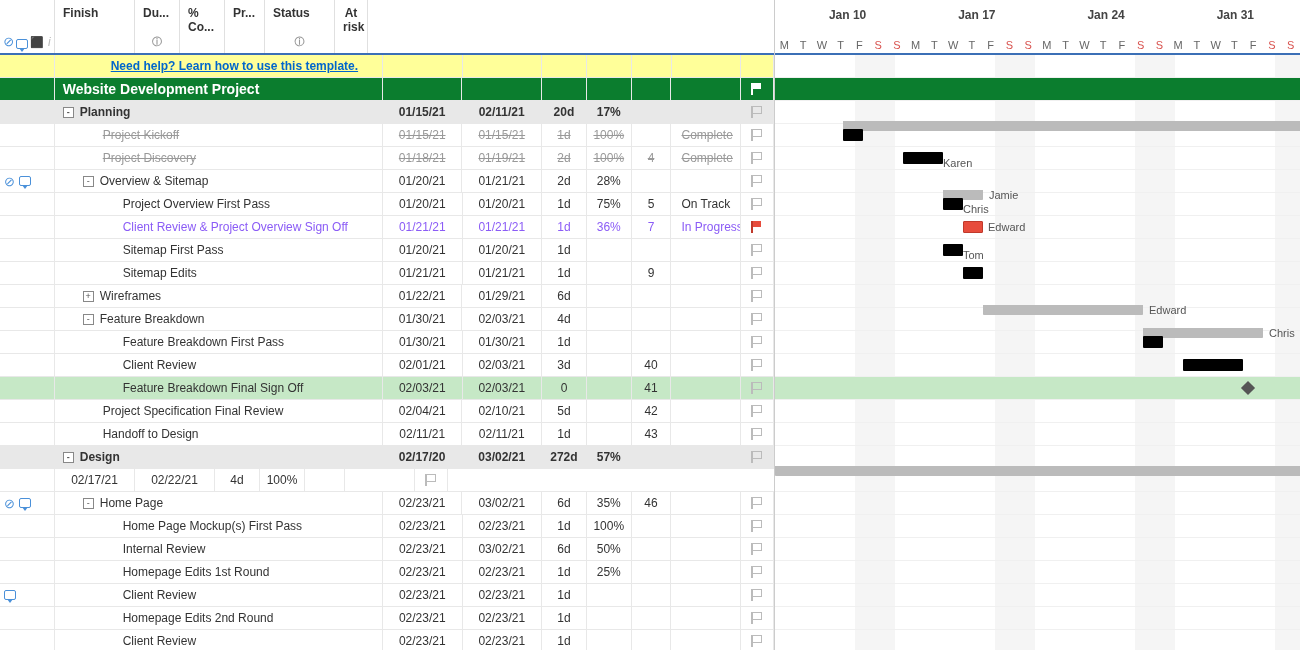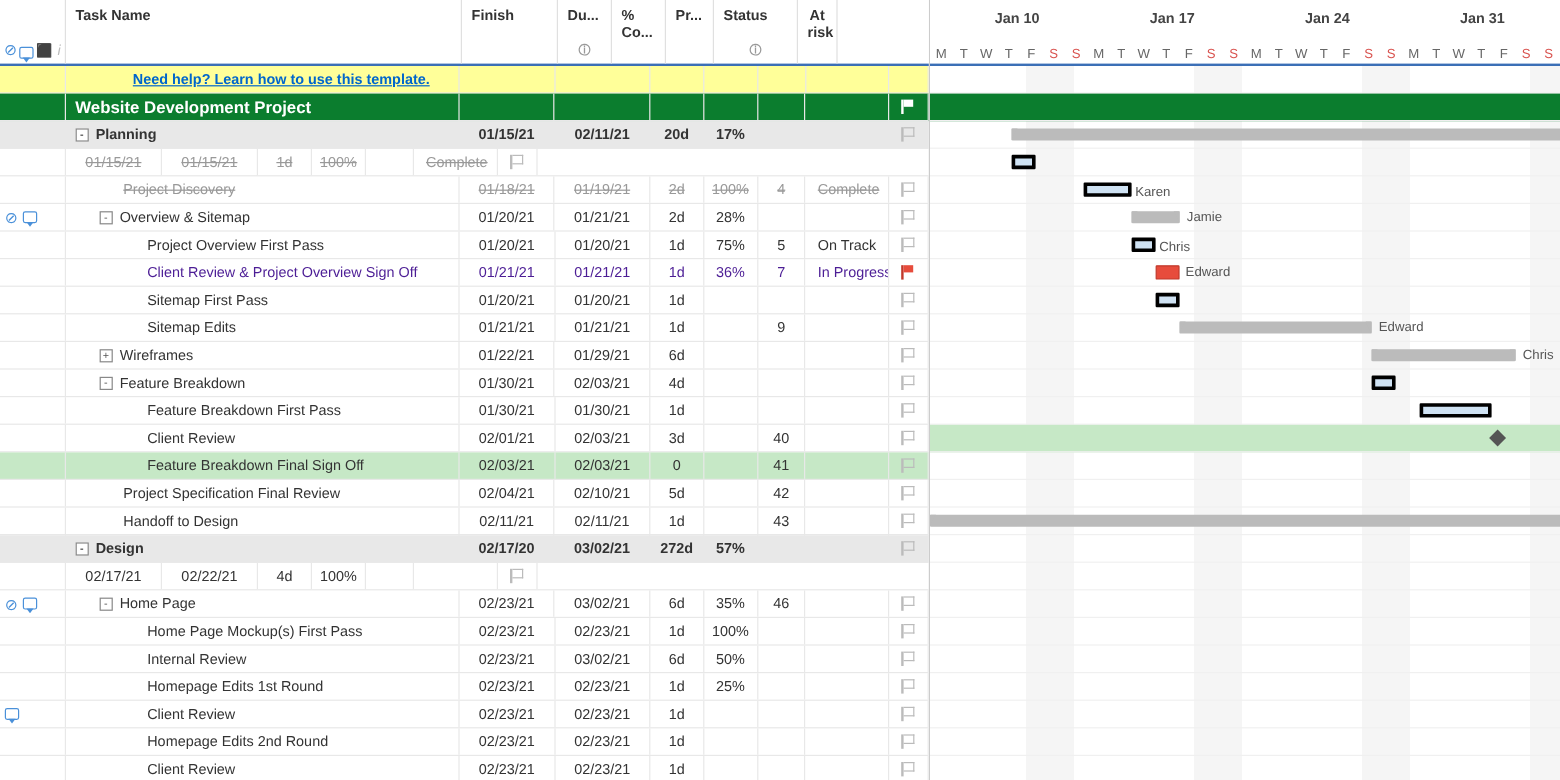--- a/index.html
+++ b/index.html
@@ -32,21 +32,21 @@
 
 .row.help { background: #ffff99; }
 .row.help .col-task a { color: #0066cc; font-weight: bold; text-decoration: underline; }
 .row.project { background: #0b7d2e; color: #fff; font-weight: bold; font-size: 14px; }
 .row.project .col-task { font-size: 14px; }
 .row.section { background: #e8e8e8; font-weight: bold; }
 .row.highlight { background: #c6e8c6; }
 .row.sub { }
 .row.completed { color: #999; }
 .row.completed .strike { text-decoration: line-through; }
-.row.red { color: #4c1d95; }
+.row.red { color: #8b5cf6; }
 
 .expander { display: inline-block; width: 11px; height: 11px; border: 1px solid #888; background: #fff; text-align: center; line-height: 9px; font-size: 9px; margin-right: 6px; cursor: pointer; color: #555; }
 .indent1 { padding-left: 28px !important; }
 .indent2 { padding-left: 48px !important; }
 .indent3 { padding-left: 68px !important; }
 
 .flag { width: 12px; height: 12px; display: inline-block; }
 .flag-outline { border-left: 2px solid #bbb; position: relative; }
 .flag-outline::after { content: ''; position: absolute; top: 0; left: 0; width: 8px; height: 6px; border: 1px solid #bbb; border-left: none; }
 .flag-white { border-left: 2px solid #fff; position: relative; }
@@ -63,42 +63,41 @@
 .week-labels { position: absolute; top: 8px; left: 0; right: 0; display: flex; }
 .week-label { font-weight: bold; font-size: 12px; color: #444; text-align: center; }
 .day-row { position: absolute; bottom: 2px; left: 0; right: 0; display: flex; }
 .day-cell { width: 20px; text-align: center; font-size: 11px; color: #666; }
 .day-cell.weekend { color: #d9534f; }
 
 .gantt-body { position: relative; height: calc(650px - 55px); }
 .gantt-row { height: 23px; border-bottom: 1px solid #f0f0f0; position: relative; }
 .weekend-bg { position: absolute; top: 0; bottom: 0; background: #f5f5f5; width: 40px; }
 .bar { position: absolute; height: 14px; top: 4px; border-radius: 1px; }
-.bar.section-bar { background: #bbb; height: 10px; top: 6px; }
+.bar.section-bar { background: #bbb; height: 10px; top: 20px; }
 .bar.section-bar::before, .bar.section-bar::after { content: ''; position: absolute; top: 0; width: 0; height: 0; border-top: 10px solid #bbb; }
 .bar.section-bar::before { left: 0; border-right: 5px solid transparent; }
 .bar.section-bar::after { right: 0; border-left: 5px solid transparent; }
-.bar.task-bar { background: #cfe2f3; border: 3px solid #000000; height: 12px; top: 5px; }
+.bar.task-bar { background: #cfe2f3; border: 6px solid #000000; height: 12px; top: 5px; }
 .bar.red-bar { background: #e74c3c; border: 1px solid #c0392b; }
 .bar-label { position: absolute; left: 100%; margin-left: 6px; top: -1px; font-size: 11px; color: #555; white-space: nowrap; }
 .milestone { position: absolute; width: 10px; height: 10px; background: #555; transform: rotate(45deg); top: 6px; }
 </style>
 </head>
 <body>
 
 <div class="container">
   <div class="left-panel">
     <div class="header-row">
       <div class="indicator-col">
         <span class="attach-icon">⊘</span>
         <span class="comment-icon"></span>
         <span style="color:#bbb;font-size:11px">⬛</span>
         <span style="color:#bbb;font-style:italic;margin-left:2px">i</span>
       </div>
-      <div class="col-header col-task">Task Name</div>
       <div class="col-header col-finish">Finish</div>
       <div class="col-header col-dur">
           <span>Du...</span>
           <span class="info">ⓘ</span>
         </div>
       <div class="col-header col-pct">% Co...</div>
       <div class="col-header col-pred">Pr...</div>
       <div class="col-header col-status">
           <span>Status</span>
           <span class="info">ⓘ</span>
@@ -157,20 +156,23 @@
             <span>17%</span>
           </div>
           <div class="col-pred"></div>
           <div class="col-status"></div>
           <div class="col-risk">
             <span class="flag flag-outline"></span>
           </div>
         </div>
         <div class="row completed">
           <div class="indicator-col"></div>
+          <div class="col-task indent2">
+            <span class="strike">Project Kickoff</span>
+          </div>
           <div class="col-start">
             <span class="strike">01/15/21</span>
           </div>
           <div class="col-finish">
             <span class="strike">01/15/21</span>
           </div>
           <div class="col-dur">
             <span class="strike">1d</span>
           </div>
           <div class="col-pct">
@@ -768,20 +770,25 @@
           <div class="bar task-bar" style="left: 168px; width: 20px;">
             <span class="bar-label">Chris</span>
           </div>
         </div>
         <div class="gantt-row">
           <div class="bar task-bar red-bar" style="left: 188px; width: 20px;">
             <span class="bar-label">Edward</span>
           </div>
         </div>
         <div class="gantt-row">
+          <div class="bar task-bar" style="left: 168px; width: 20px;">
+            <span class="bar-label">Tom</span>
+          </div>
+        </div>
+        <div class="gantt-row">
           <div class="bar task-bar" style="left: 188px; width: 20px;"></div>
         </div>
         <div class="gantt-row">
           <div class="bar section-bar" style="left: 208px; width: 160px;">
             <span class="bar-label">Edward</span>
           </div>
         </div>
         <div class="gantt-row">
           <div class="bar section-bar" style="left: 368px; width: 120px;">
             <span class="bar-label">Chris</span>

